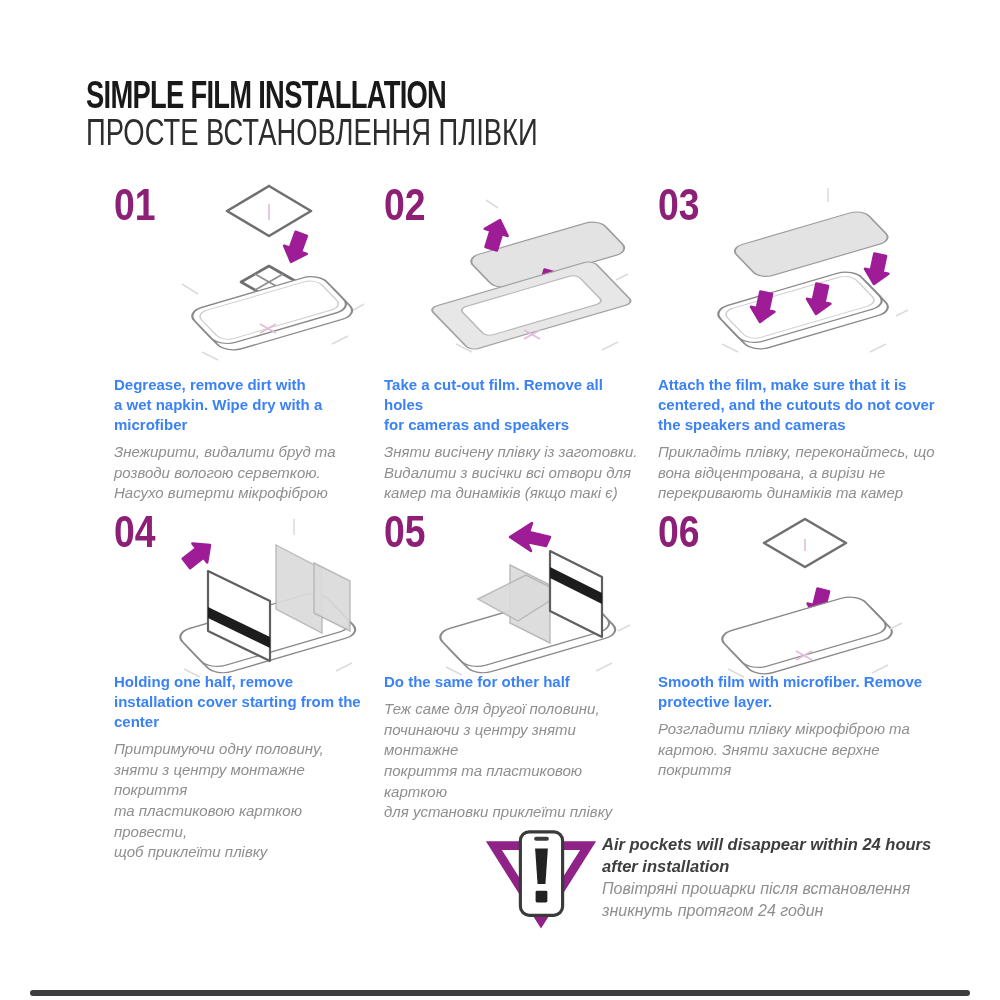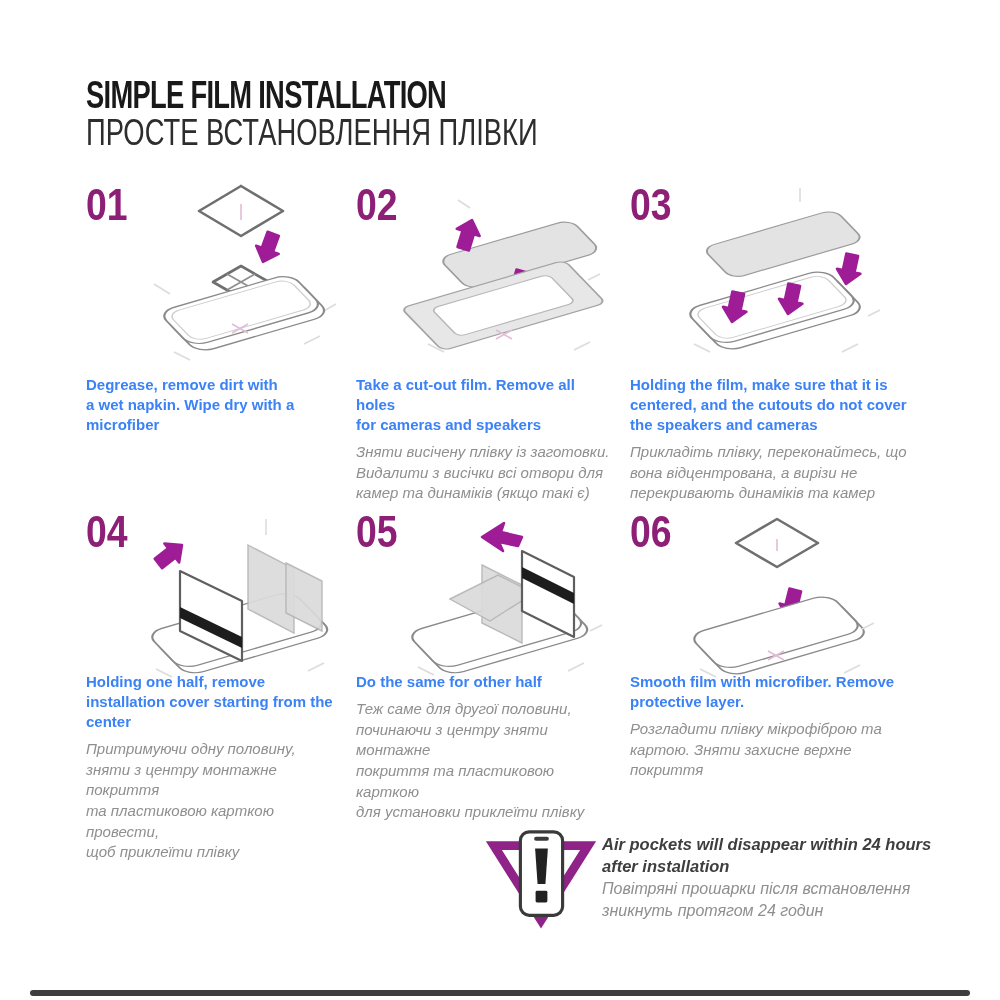--- a/index.html
+++ b/index.html
@@ -6,21 +6,21 @@
   body{font-family:"Liberation Sans","DejaVu Sans",sans-serif;}
   .page{position:relative;width:1000px;height:1000px;background:#fff;overflow:hidden;border-radius:28px;}
 
   
   .title-en{position:absolute;left:86px;top:74px;font-size:38px;font-weight:800;color:#191919;
     transform:scaleX(0.72);transform-origin:0 0;letter-spacing:-1px;white-space:nowrap;}
   .title-ua{position:absolute;left:86px;top:112px;font-size:37px;font-weight:400;color:#2d2d2d;
     transform:scaleX(0.74);transform-origin:0 0;letter-spacing:0;white-space:nowrap;}
 
   
-  .cell{position:absolute;width:258px;height:320px;}
+  .cell{position:absolute;width:258px;height:320px;margin-left:28px;}
   .c1{left:86px}.c2{left:356px}.c3{left:630px;width:292px}
   .r1{top:183px}.r2{top:510px}
   .step-num{position:absolute;left:0;top:0;font-size:44px;font-weight:700;color:#8d2076;
     transform:scaleX(0.85);transform-origin:0 0;line-height:1;}
   .illus{position:absolute;top:0;left:42px;width:210px;height:182px;}
   .c1 .illus{left:50px}
   .step-text{position:absolute;top:192px;left:0;right:0;}
   .r2 .step-text{top:162px;}
   .step-en{font-size:15px;font-weight:700;color:#3b82f6;line-height:1.33;white-space:pre-line;}
   .step-ua{margin-top:7px;font-size:15px;font-style:italic;color:#8f8f8f;line-height:1.38;white-space:pre-line;}
@@ -83,20 +83,23 @@
       </g>
       <line class="decp" x1="96" y1="140" x2="112" y2="149"></line>
       <line class="decp" x1="112" y1="140" x2="96" y2="149"></line>
       <line class="dec" x1="38" y1="168" x2="54" y2="176"></line>
       <line class="dec" x1="168" y1="160" x2="184" y2="152"></line>
     </svg>
     <div class="step-text">
       <div class="step-en">Degrease, remove dirt with
 a wet napkin. Wipe dry with a
 microfiber</div>
+      <div class="step-ua">Знежирити, видалити бруд та
+розводи вологою серветкою.
+Насухо витерти мікрофіброю</div>
     </div>
   </div>
 
   <div class="cell c2 r1">
     <div class="step-num">02</div>
     <svg class="illus" viewBox="0 0 210 180">
       <line class="dec" x1="60" y1="16" x2="72" y2="24"></line>
       <g transform="translate(40,74)">
         <g transform="scale(1,0.55) rotate(-28)">
           <rect class="film" x="0" y="0" width="150" height="66" rx="15"></rect>
@@ -142,21 +145,21 @@
         </g>
       </g>
       <use href="#arr" class="arr" transform="translate(60,138) rotate(12)"></use>
       <use href="#arr" class="arr" transform="translate(116,130) rotate(12)"></use>
       <use href="#arr" class="arr" transform="translate(174,100) rotate(12)"></use>
       <line class="dec" x1="22" y1="160" x2="38" y2="168"></line>
       <line class="dec" x1="170" y1="168" x2="186" y2="160"></line>
       <line class="dec" x1="196" y1="132" x2="208" y2="126"></line>
     </svg>
     <div class="step-text">
-      <div class="step-en">Holding the film, make sure that it is
+      <div class="step-en">Attach the film, make sure that it is
 centered, and the cutouts do not cover
 the speakers and cameras</div>
       <div class="step-ua">Прикладіть плівку, переконайтесь, що
 вона відцентрована, а вирізи не
 перекривають динаміків та камер</div>
     </div>
   </div>
 
   <div class="cell c1 r2">
     <div class="step-num">04</div>

